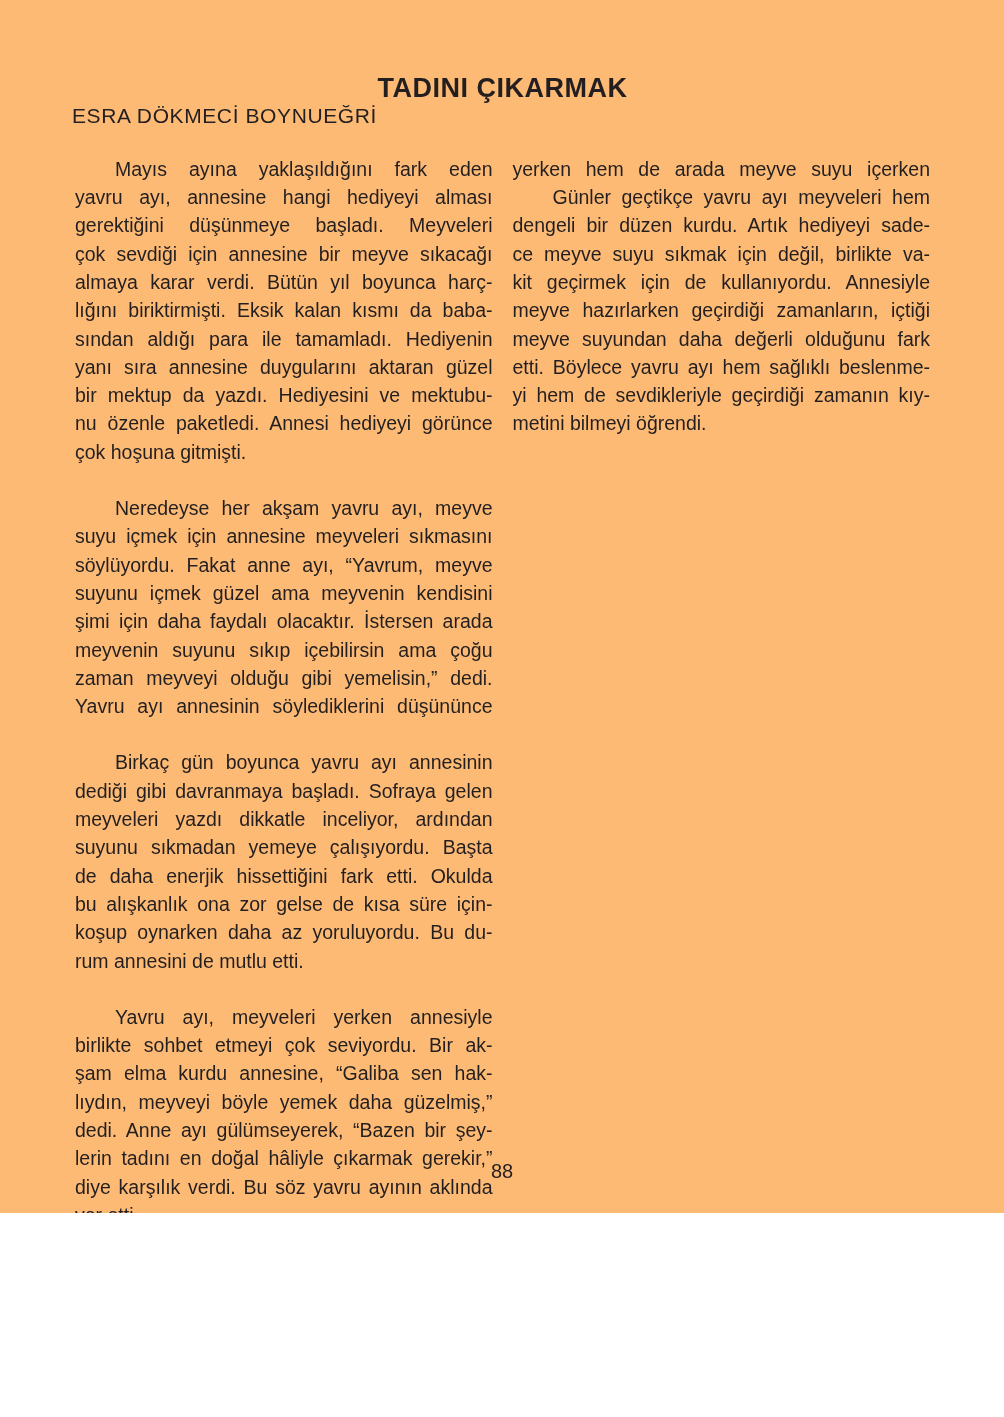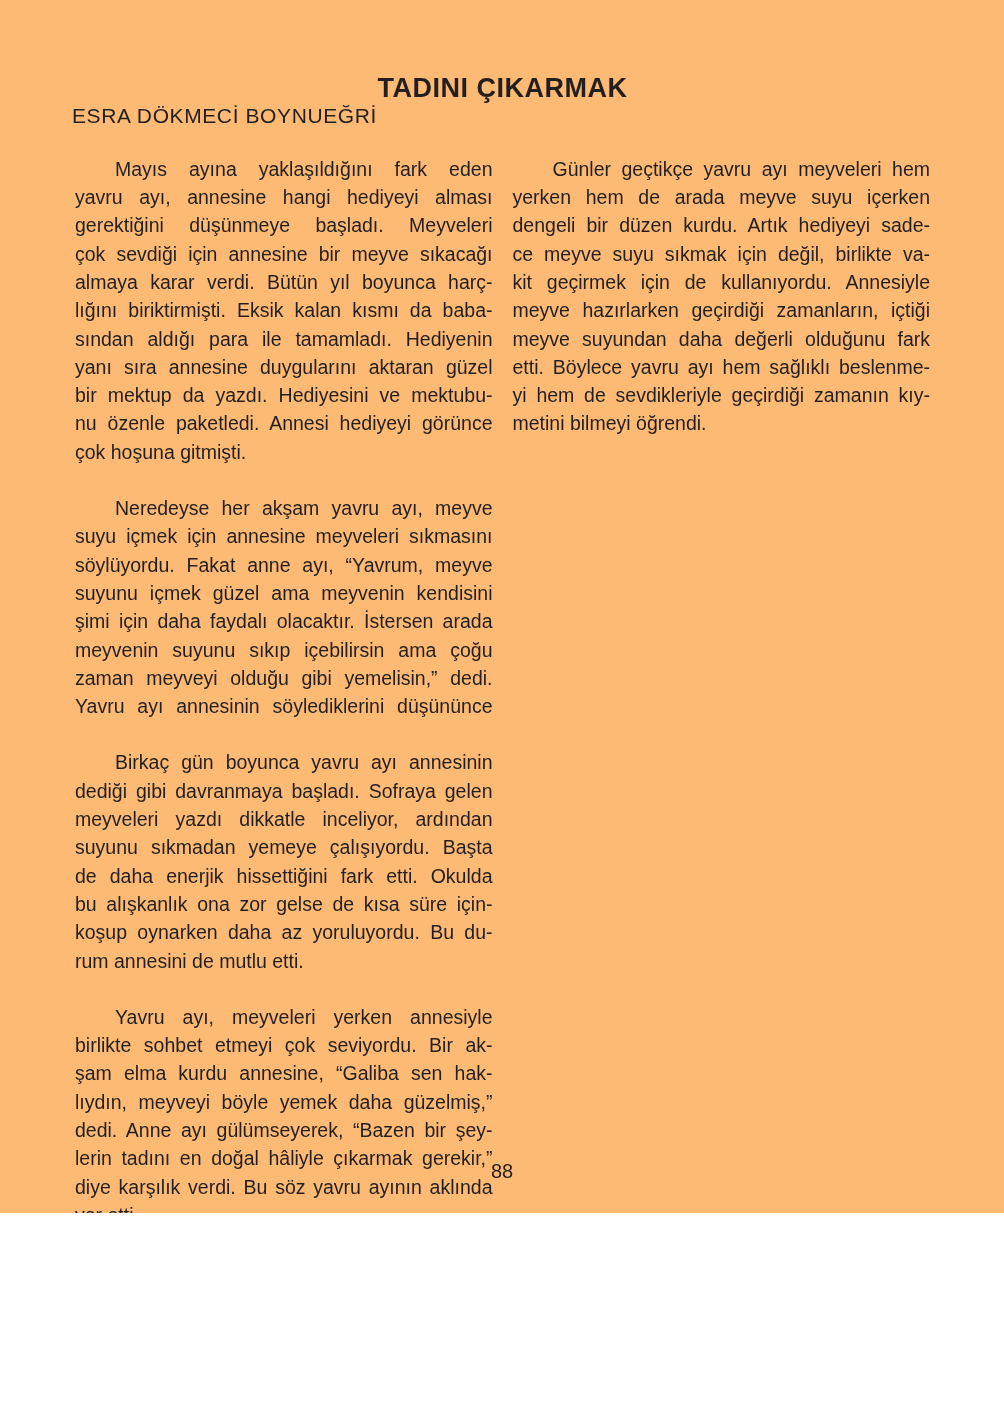--- a/index.html
+++ b/index.html
@@ -114,22 +114,22 @@
           <span class="line">şam elma kurdu annesine, “Galiba sen hak-</span>
           <span class="line">lıydın, meyveyi böyle yemek daha güzelmiş,”</span>
           <span class="line">dedi. Anne ayı gülümseyerek, “Bazen bir şey-</span>
           <span class="line">lerin tadını en doğal hâliyle çıkarmak gerekir,”</span>
           <span class="line">diye karşılık verdi. Bu söz yavru ayının aklında</span>
           <span class="line last">yer etti.</span>
         </p>
       </div>
     <div class="column">
         <p class="para">
+          <span class="line">yerken hem de arada meyve suyu içerken</span>
           <span class="line first">Günler geçtikçe yavru ayı meyveleri hem</span>
-          <span class="line">yerken hem de arada meyve suyu içerken</span>
           <span class="line">dengeli bir düzen kurdu. Artık hediyeyi sade-</span>
           <span class="line">ce meyve suyu sıkmak için değil, birlikte va-</span>
           <span class="line">kit geçirmek için de kullanıyordu. Annesiyle</span>
           <span class="line">meyve hazırlarken geçirdiği zamanların, içtiği</span>
           <span class="line">meyve suyundan daha değerli olduğunu fark</span>
           <span class="line">etti. Böylece yavru ayı hem sağlıklı beslenme-</span>
           <span class="line">yi hem de sevdikleriyle geçirdiği zamanın kıy-</span>
           <span class="line last">metini bilmeyi öğrendi.</span>
         </p>
       </div>

